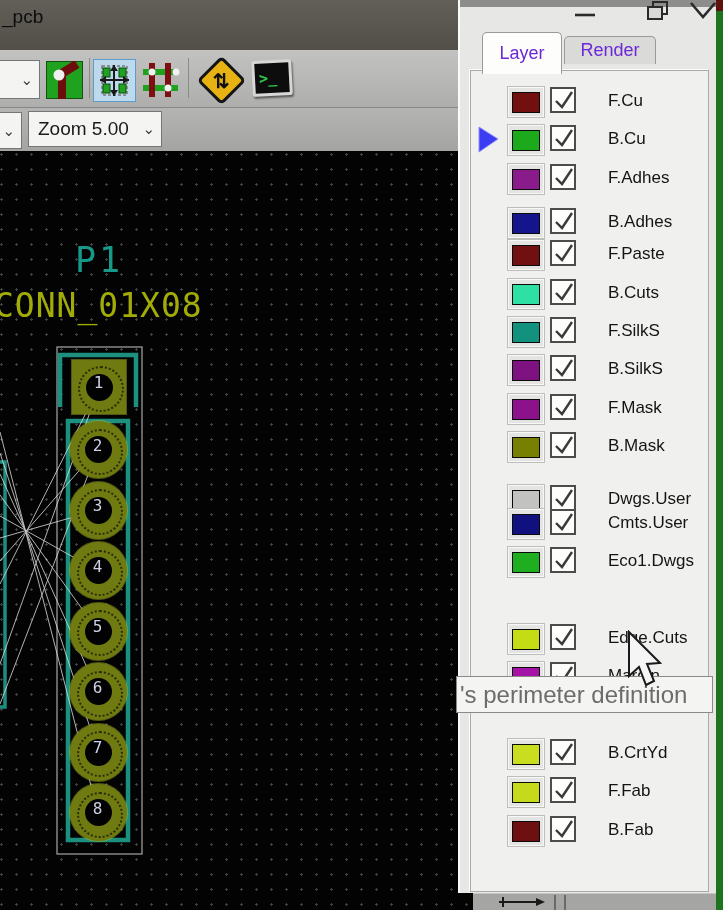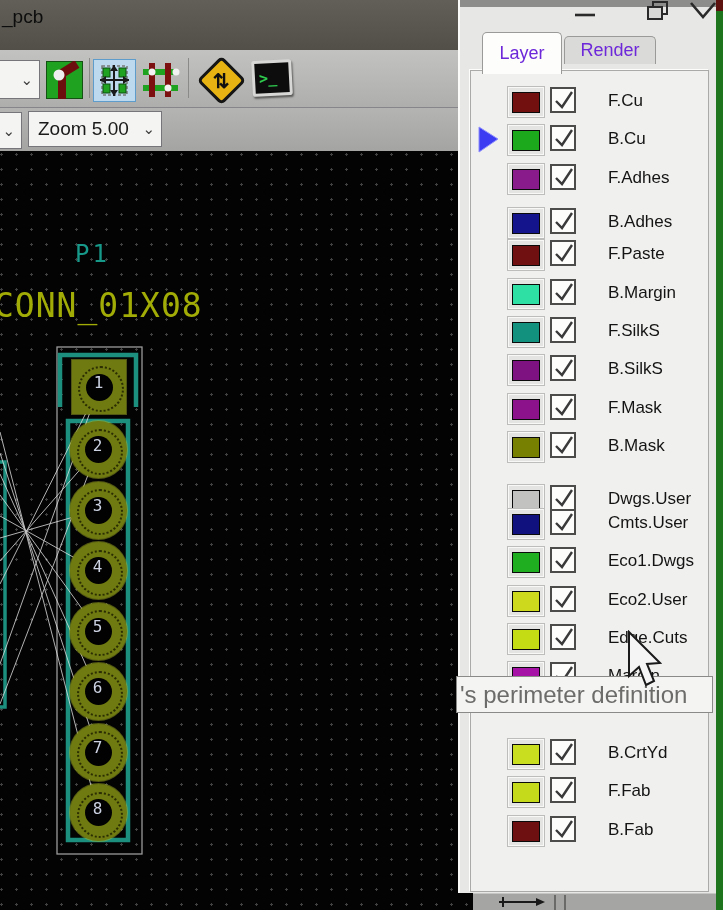--- a/index.html
+++ b/index.html
@@ -39,21 +39,21 @@
                 box-shadow:1px 2px 2px rgba(0,0,0,.5);transform:rotate(-3deg);
                 color:#2ecb4f;font-family:"DejaVu Sans Mono",monospace;font-weight:bold;font-size:15px;
                 display:flex;align-items:center;padding-left:4px;box-sizing:border-box;}
 
   
   .canvas{position:absolute;left:0;top:151px;width:723px;height:759px;background:#030303;
           background-image:radial-gradient(circle,#414141 1px,transparent 1.4px);
           background-size:15px 15px;background-position:9px 11px;}
   .canvas svg{position:absolute;left:0;top:0;}
   .ref-text{position:absolute;left:75px;top:89px;font-family:"DejaVu Sans Mono",monospace;
-            font-size:24px;letter-spacing:3px;color:#17998a;}
+            font-size:35px;letter-spacing:3px;color:#17998a;}
   .val-text{position:absolute;left:-6px;top:135px;font-family:"DejaVu Sans Mono",monospace;
             font-size:33px;letter-spacing:1px;color:#a2ac07;}
   .pad{position:absolute;background:#6f7a10;box-shadow:0 0 0 1px rgba(180,190,40,.45);}
   .pad.round{border-radius:50%;}
   .pad .ring{position:absolute;left:50%;top:50%;width:42px;height:42px;margin:-21px 0 0 -21px;
              border-radius:50%;border:2px dotted rgba(35,38,2,.9);}
   .pad .hole{position:absolute;left:50%;top:50%;width:27px;height:27px;margin:-13.5px 0 0 -13.5px;
              border-radius:50%;background:#020202;}
   .pad .num{position:absolute;left:50%;top:50%;transform:translate(-55%,-72%);
             font-family:"DejaVu Sans Mono",monospace;font-size:16px;color:#ccd2e2;z-index:3;}
@@ -310,21 +310,21 @@
             </svg></div>
           <span class="lbl">F.Paste</span>
         </div>
         <div class="layer-row" style="top: 203px;">
           <div class="sw-btn">
             <div class="sw" style="background:#2fe0a5"></div>
           </div>
           <div class="cb"><svg width="24" height="24">
               <polyline points="4,12 10,18 20,3" fill="none" stroke="#3a3a3a" stroke-width="2.4"></polyline>
             </svg></div>
-          <span class="lbl">B.Margin</span>
+          <span class="lbl">B.Cuts</span>
         </div>
         <div class="layer-row" style="top: 241px;">
           <div class="sw-btn">
             <div class="sw" style="background:#13917f"></div>
           </div>
           <div class="cb"><svg width="24" height="24">
               <polyline points="4,12 10,18 20,3" fill="none" stroke="#3a3a3a" stroke-width="2.4"></polyline>
             </svg></div>
           <span class="lbl">F.SilkS</span>
         </div>
@@ -374,29 +374,20 @@
           <span class="lbl">Cmts.User</span>
         </div>
         <div class="layer-row" style="top: 471px;">
           <div class="sw-btn">
             <div class="sw" style="background:#1fae1f"></div>
           </div>
           <div class="cb"><svg width="24" height="24">
               <polyline points="4,12 10,18 20,3" fill="none" stroke="#3a3a3a" stroke-width="2.4"></polyline>
             </svg></div>
           <span class="lbl">Eco1.Dwgs</span>
-        </div>
-        <div class="layer-row" style="top: 510px;">
-          <div class="sw-btn">
-            <div class="sw" style="background:#cdd91d"></div>
-          </div>
-          <div class="cb"><svg width="24" height="24">
-              <polyline points="4,12 10,18 20,3" fill="none" stroke="#3a3a3a" stroke-width="2.4"></polyline>
-            </svg></div>
-          <span class="lbl">Eco2.User</span>
         </div>
         <div class="layer-row" style="top: 548px;">
           <div class="sw-btn">
             <div class="sw" style="background:#c3dc13"></div>
           </div>
           <div class="cb"><svg width="24" height="24">
               <polyline points="4,12 10,18 20,3" fill="none" stroke="#3a3a3a" stroke-width="2.4"></polyline>
             </svg></div>
           <span class="lbl">Edge.Cuts</span>
         </div>

